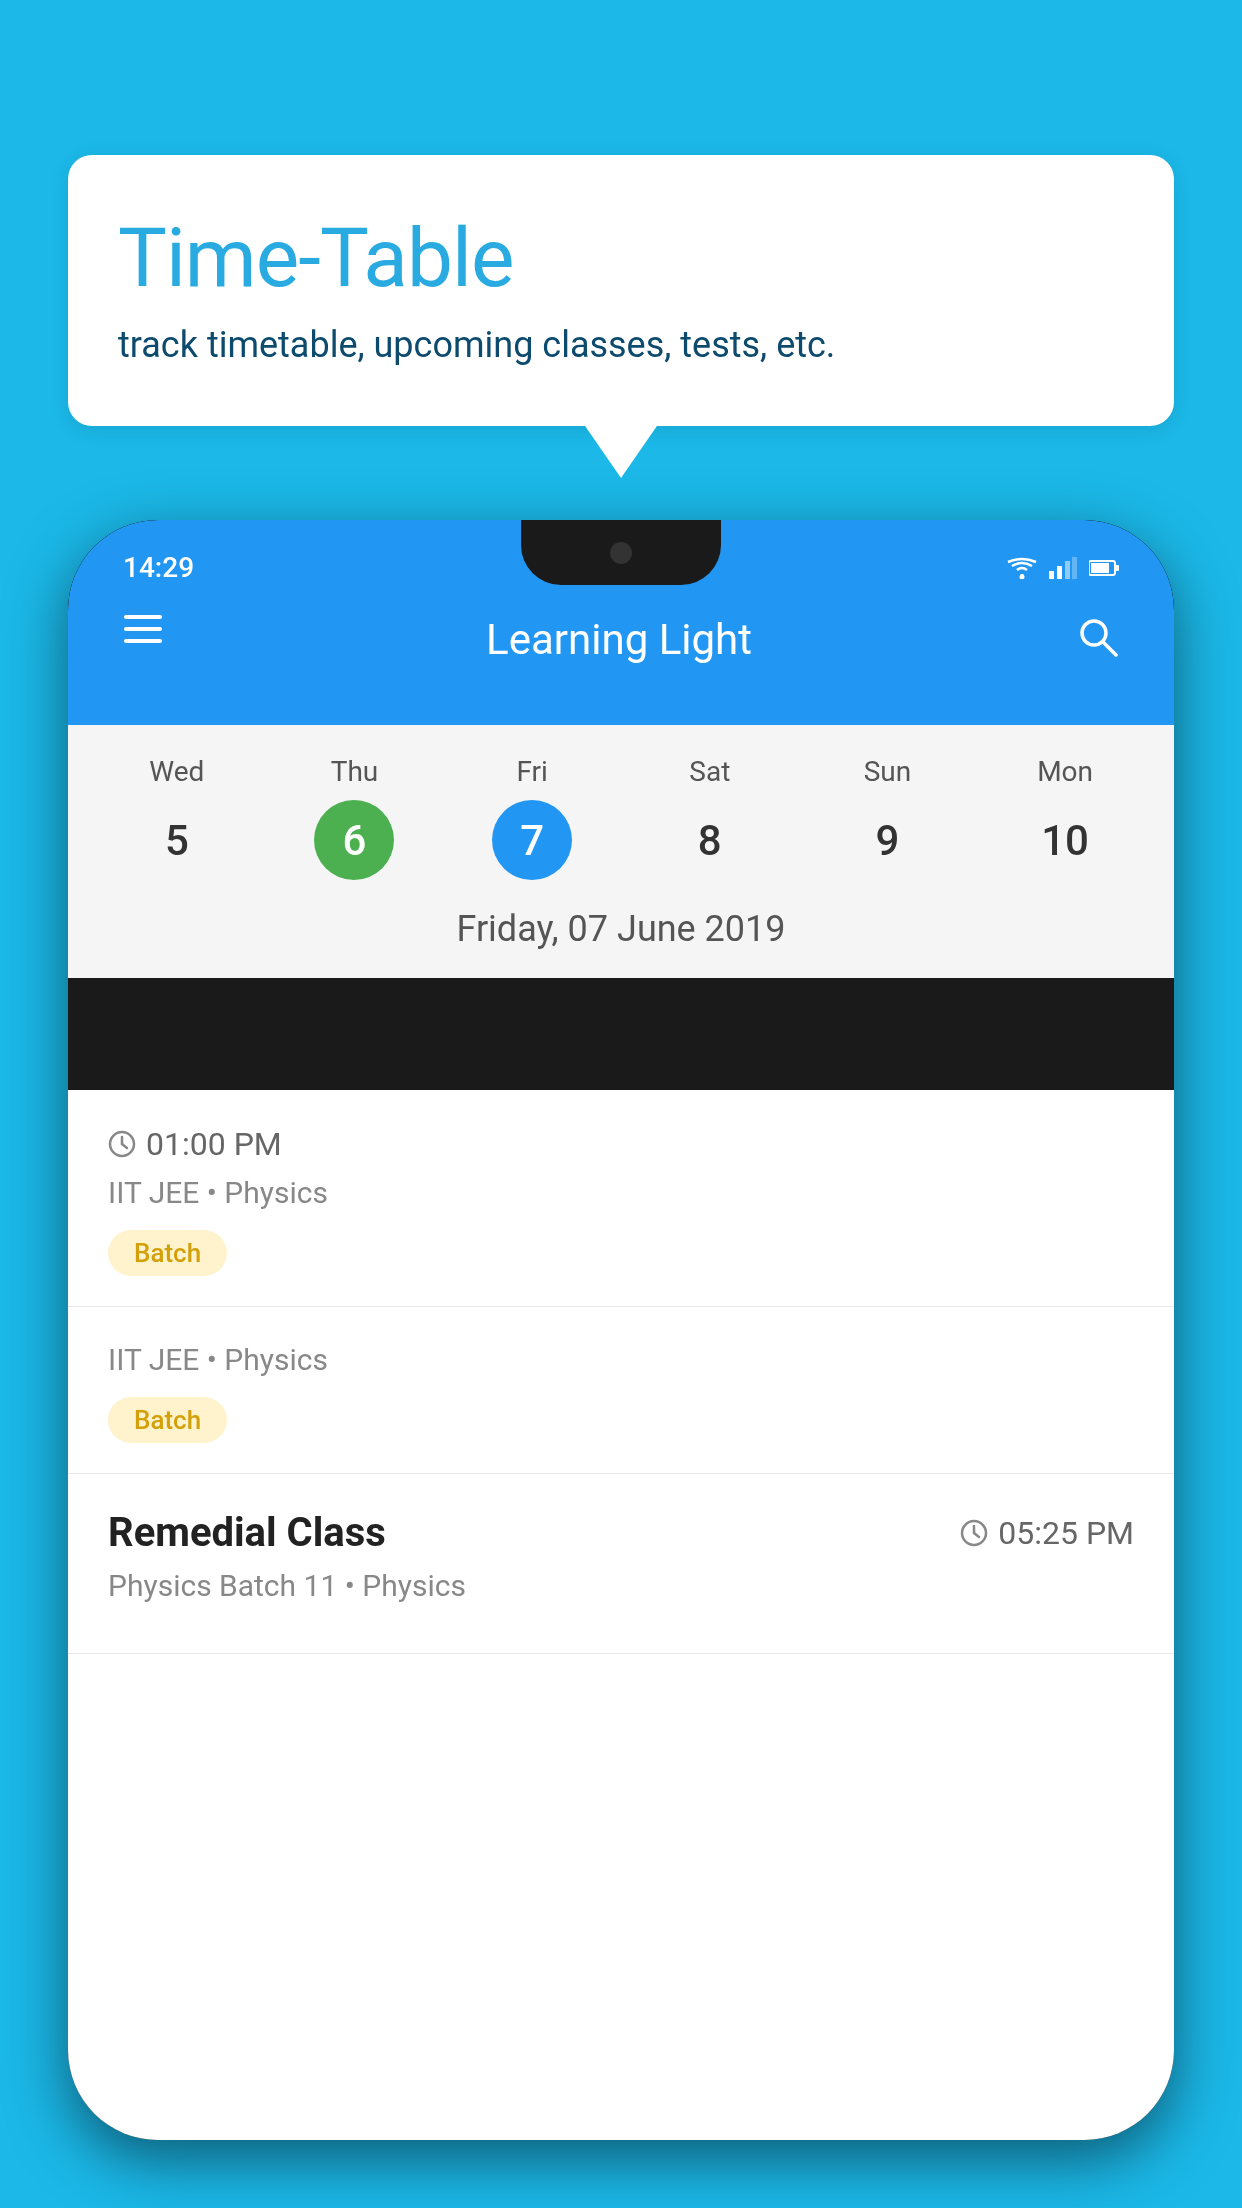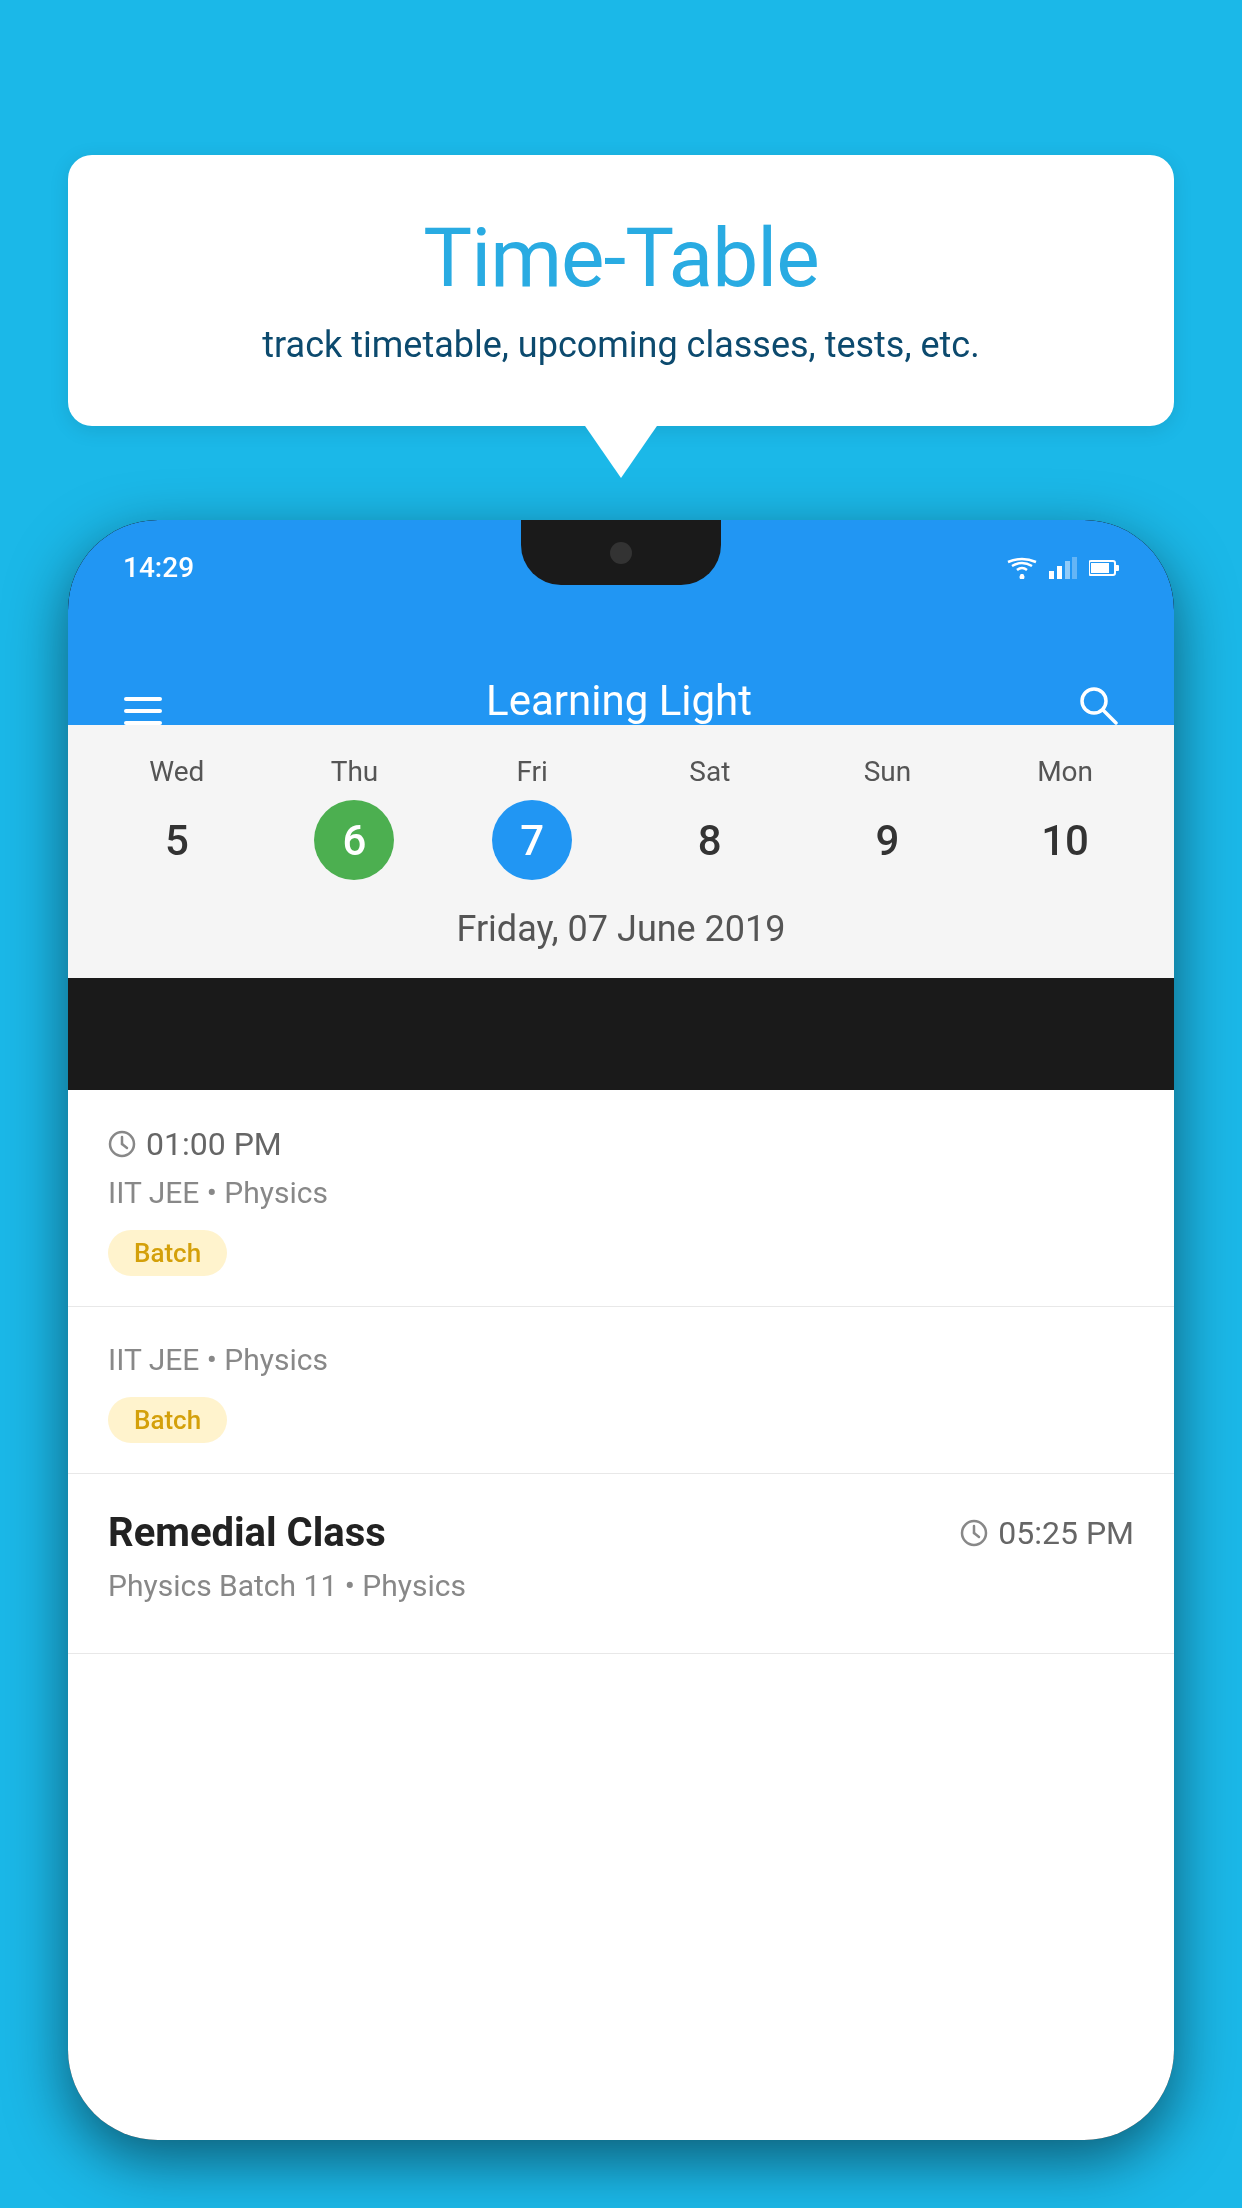--- a/index.html
+++ b/index.html
@@ -23,21 +23,21 @@
       position: absolute;
       top: 155px;
       left: 68px;
       right: 68px;
     }
 
     .speech-bubble {
       background: white;
       border-radius: 24px;
       padding: 55px 50px 60px;
-      text-align: center;
+      text-align: left;
       position: relative;
       box-shadow: 0 4px 20px rgba(0,0,0,0.1);
     }
 
     .speech-bubble::after {
       content: '';
       position: absolute;
       bottom: -52px;
       left: 50%;
       transform: translateX(-50%);
@@ -133,21 +133,21 @@
 
     
     .app-bar {
       position: absolute;
       top: 95px;
       left: 0;
       right: 0;
       height: 110px;
       background: #2196F3;
       display: flex;
-      align-items: flex-end;
+      align-items: flex-start;
       padding: 0 56px;
       gap: 30px;
     }
 
     .menu-icon {
       color: white;
       font-size: 40px;
       cursor: pointer;
       display: flex;
       flex-direction: column;

